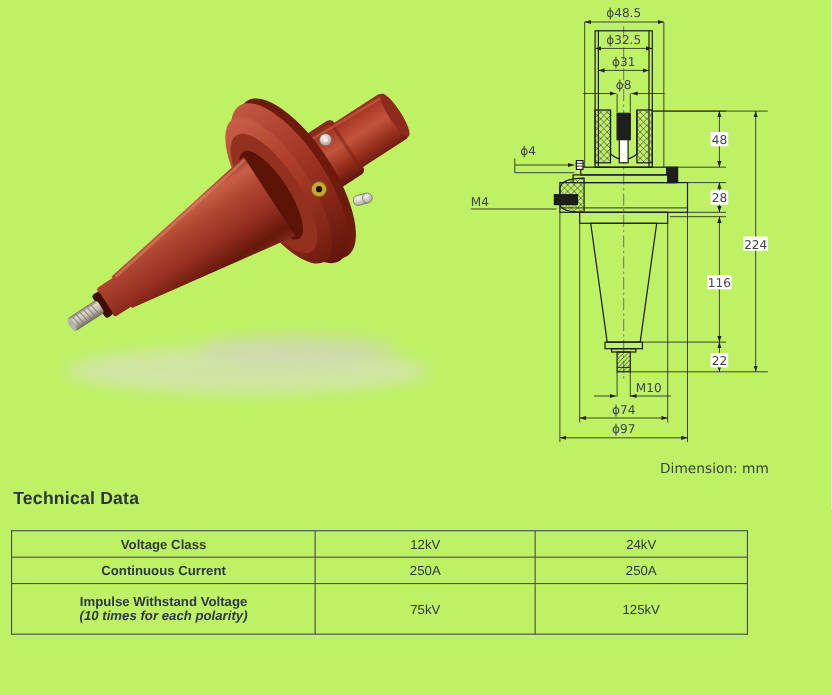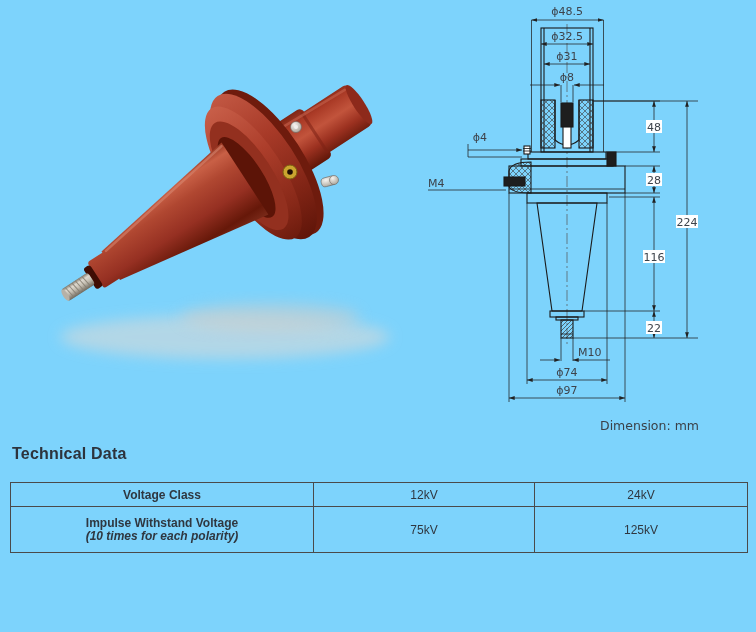--- a/index.html
+++ b/index.html
@@ -1,24 +1,24 @@
 <!DOCTYPE html>
 <html><head>
 <meta charset="utf-8">
 <style>
   html,body{margin:0;padding:0;background:#fff;}
-  .page{position:relative;width:756px;height:632px;background:#7dd3fc;overflow:hidden;
+  .page{position:relative;width:756px;height:632px;background:#bef264;overflow:hidden;
         font-family:"Liberation Sans","DejaVu Sans",sans-serif;}
   .photo-svg{position:absolute;left:25px;top:55px;}
   .draw-svg{position:absolute;left:420px;top:0px;}
   .draw-svg text{font-family:"DejaVu Sans","Liberation Sans",sans-serif;font-size:11px;fill:#3d434b;}
   .draw-svg text.note{font-size:12.5px;fill:#3b4148;}
   .section-title{position:absolute;left:12px;top:445px;font-size:16px;font-weight:bold;
         color:#2d333c;letter-spacing:.2px;}
-  .spec-table{position:absolute;left:10px;top:482px;width:738px;border-collapse:collapse;
+  .spec-table{position:absolute;left:10px;top:482px;width:670px;border-collapse:collapse;
         font-size:12px;color:#2f3740;}
   .spec-table td{border:1px solid #4a4a4a;text-align:center;vertical-align:middle;padding:0 4px;}
   .spec-table{border:1.5px solid #3c3c3c;}
   .spec-table tr.r{height:24px;}
   .spec-table tr.r-big{height:46px;padding-left:47px;}
   .spec-table td.lbl{font-weight:bold;}
   .lbl .l2{display:block;line-height:13px;font-style:italic;}
   .lbl .l1{display:block;line-height:13px;}
 </style>
 </head>
@@ -255,20 +255,25 @@
         <col style="width:303px">
         <col style="width:221px">
         <col style="width:213px">
       </colgroup>
   <tbody>
     <tr class="r">
       <td class="lbl">Voltage Class</td>
       <td>12kV</td>
       <td>24kV</td>
     </tr>
+    <tr class="r">
+      <td class="lbl">Continuous Current</td>
+      <td>250A</td>
+      <td>250A</td>
+    </tr>
     <tr class="r-big">
       <td class="lbl">
         <span class="l1">Impulse Withstand Voltage</span>
         <span class="l2">(10 times for each polarity)</span>
       </td>
       <td>75kV</td>
       <td>125kV</td>
     </tr>
   </tbody>
 </table>

